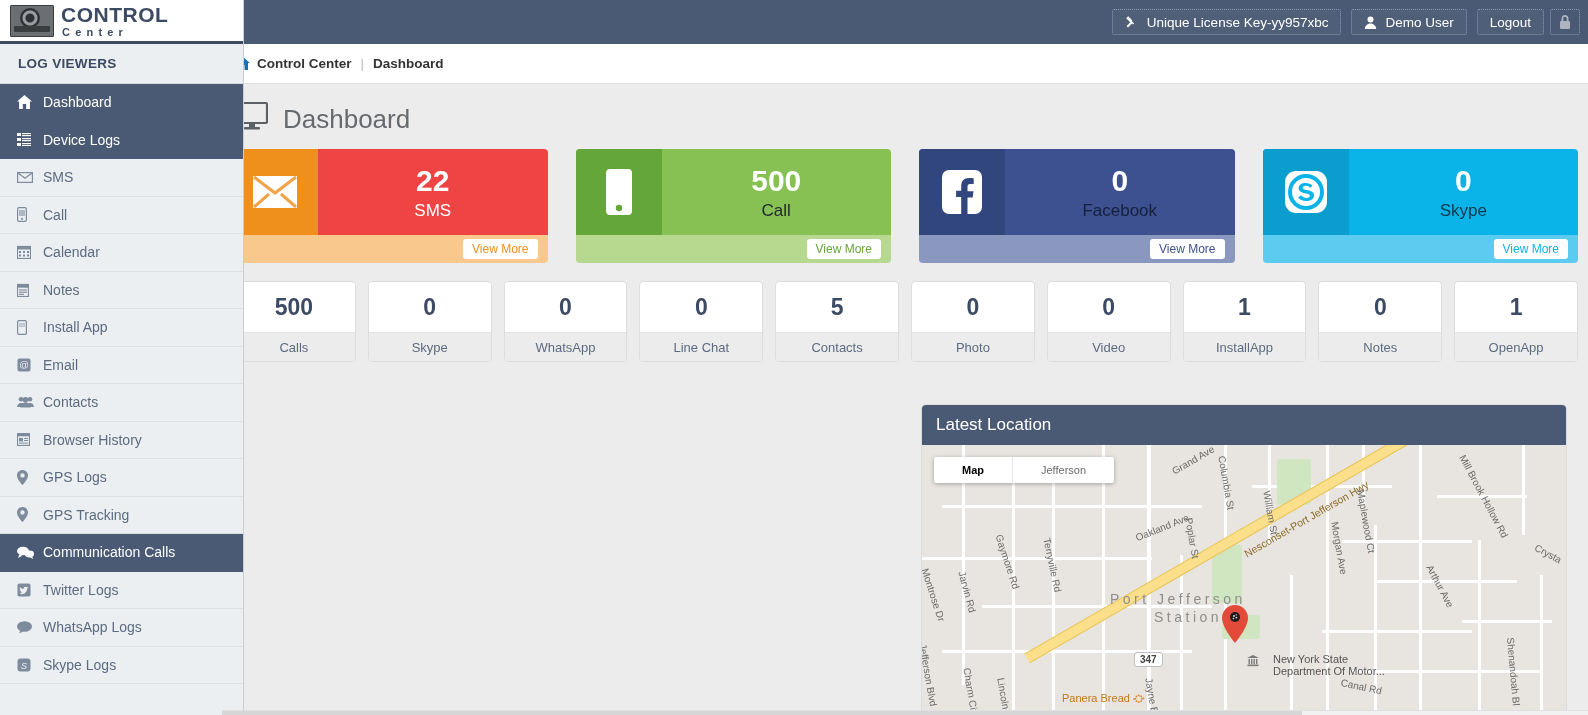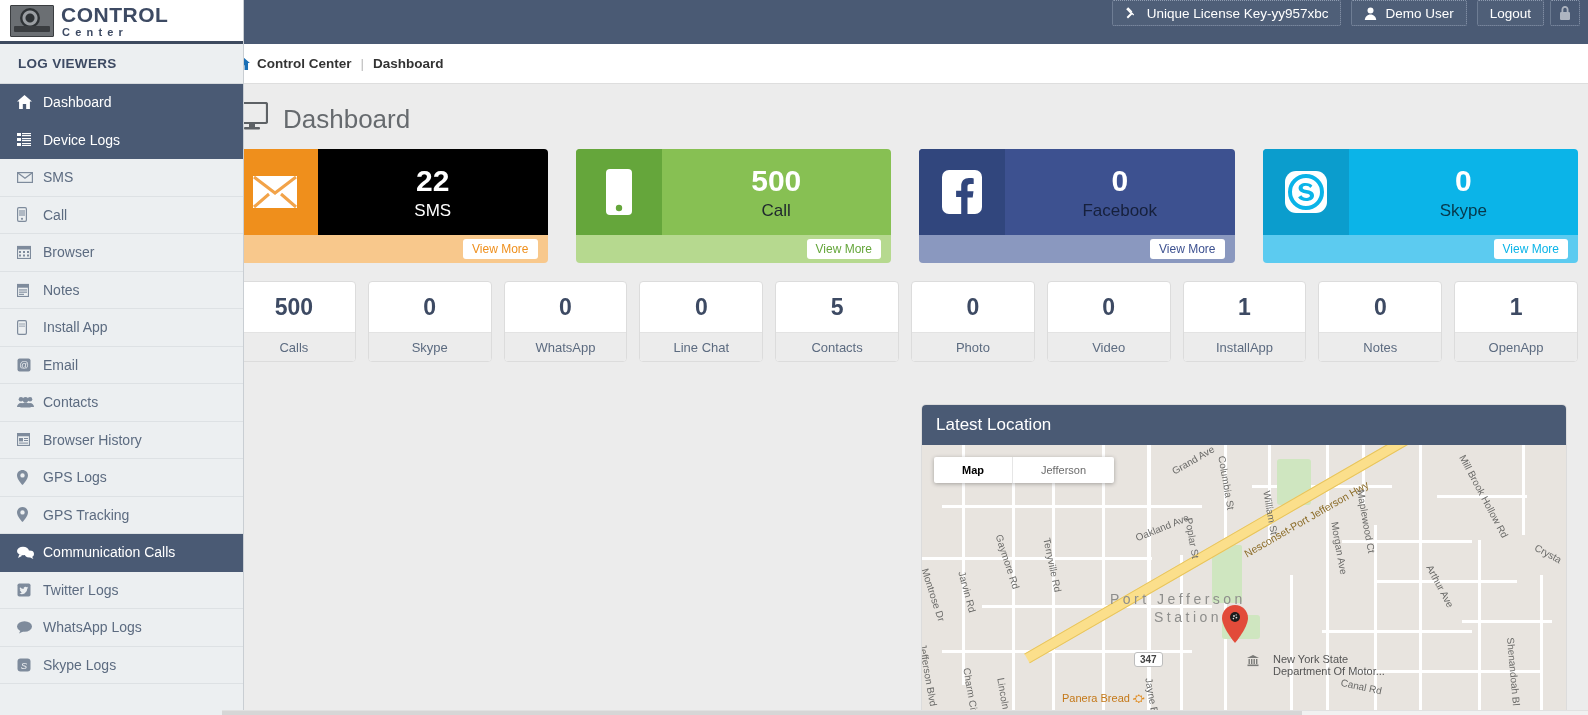--- a/index.html
+++ b/index.html
@@ -61,21 +61,21 @@
   .nav-ico {
     width: 26px; flex: none; font-size: 14px; line-height: 1;
     display: inline-flex; align-items: center; color: #7e8b9c;
   }
   .nav-item.active .nav-ico { color: #ffffff; }
   .nav-ico svg { display: block; }
 
   
   #topbar {
     position: absolute; left: 222px; top: 0; right: 0; height: 44px;
-    background: #4a5a74; display: flex; 
+    background: #4a5a74; display: flex; align-items: center;
     justify-content: flex-end; padding-right: 0px;
   }
   .top-btn {
     height: 26px; display: inline-flex; align-items: center; gap: 8px;
     padding: 0 12px; margin-left: 10px; color: #ffffff; font-size: 13.5px;
     border: 1px dotted #8e9bb0; border-radius: 2px; cursor: pointer;
     background: rgba(255,255,255,0.03);
   }
   .top-btn.plain { border: 1px dotted transparent; }
   .top-ico { display: inline-flex; align-items: center; }
@@ -127,21 +127,21 @@
   .card-foot {
     height: 28px; display: flex; align-items: center; justify-content: flex-end;
     padding-right: 10px;
   }
   .view-more {
     background: #ffffff; border-radius: 3px; font-size: 12px;
     padding: 3px 9px; cursor: pointer; line-height: 1.2;
   }
 
   .card.sms .card-icon { background: #ef8f1c; }
-  .card.sms .card-top { background: #000000; }
+  .card.sms .card-top { background: #ef4444; }
   .card.sms .card-foot { background: #f8c88c; }
   .card.sms .view-more { color: #ef8f1c; }
   .card.sms .card-num, .card.sms .card-label { color: #ffffff; }
 
   .card.call .card-icon { background: #65a63b; }
   .card.call .card-top { background: #87c053; }
   .card.call .card-foot { background: #b6d98f; }
   .card.call .view-more { color: #65a63b; }
   .card.call .card-num { color: #ffffff; }
   .card.call .card-label { color: #20292e; }
@@ -306,21 +306,21 @@
           <g fill="currentColor">
             <rect x="2" y="6" width="2" height="2"></rect>
             <rect x="6" y="6" width="2" height="2"></rect>
             <rect x="10" y="6" width="2" height="2"></rect>
             <rect x="2" y="9.5" width="2" height="2"></rect>
             <rect x="6" y="9.5" width="2" height="2"></rect>
             <rect x="10" y="9.5" width="2" height="2"></rect>
           </g>
         </svg>
       </span>
-    <span>Browser</span>
+    <span>Calendar</span>
   </div>
 
   <div class="nav-item">
     <span class="nav-ico">
         <svg width="12" height="14" viewBox="0 0 12 14">
           <rect x="0.5" y="1.5" width="11" height="12" fill="none" stroke="currentColor" stroke-width="1.2"></rect>
           <rect x="0.5" y="1.5" width="11" height="3.2" fill="currentColor"></rect>
           <g fill="currentColor">
             <rect x="2" y="6.4" width="8" height="1.1"></rect>
             <rect x="2" y="8.6" width="8" height="1.1"></rect>

